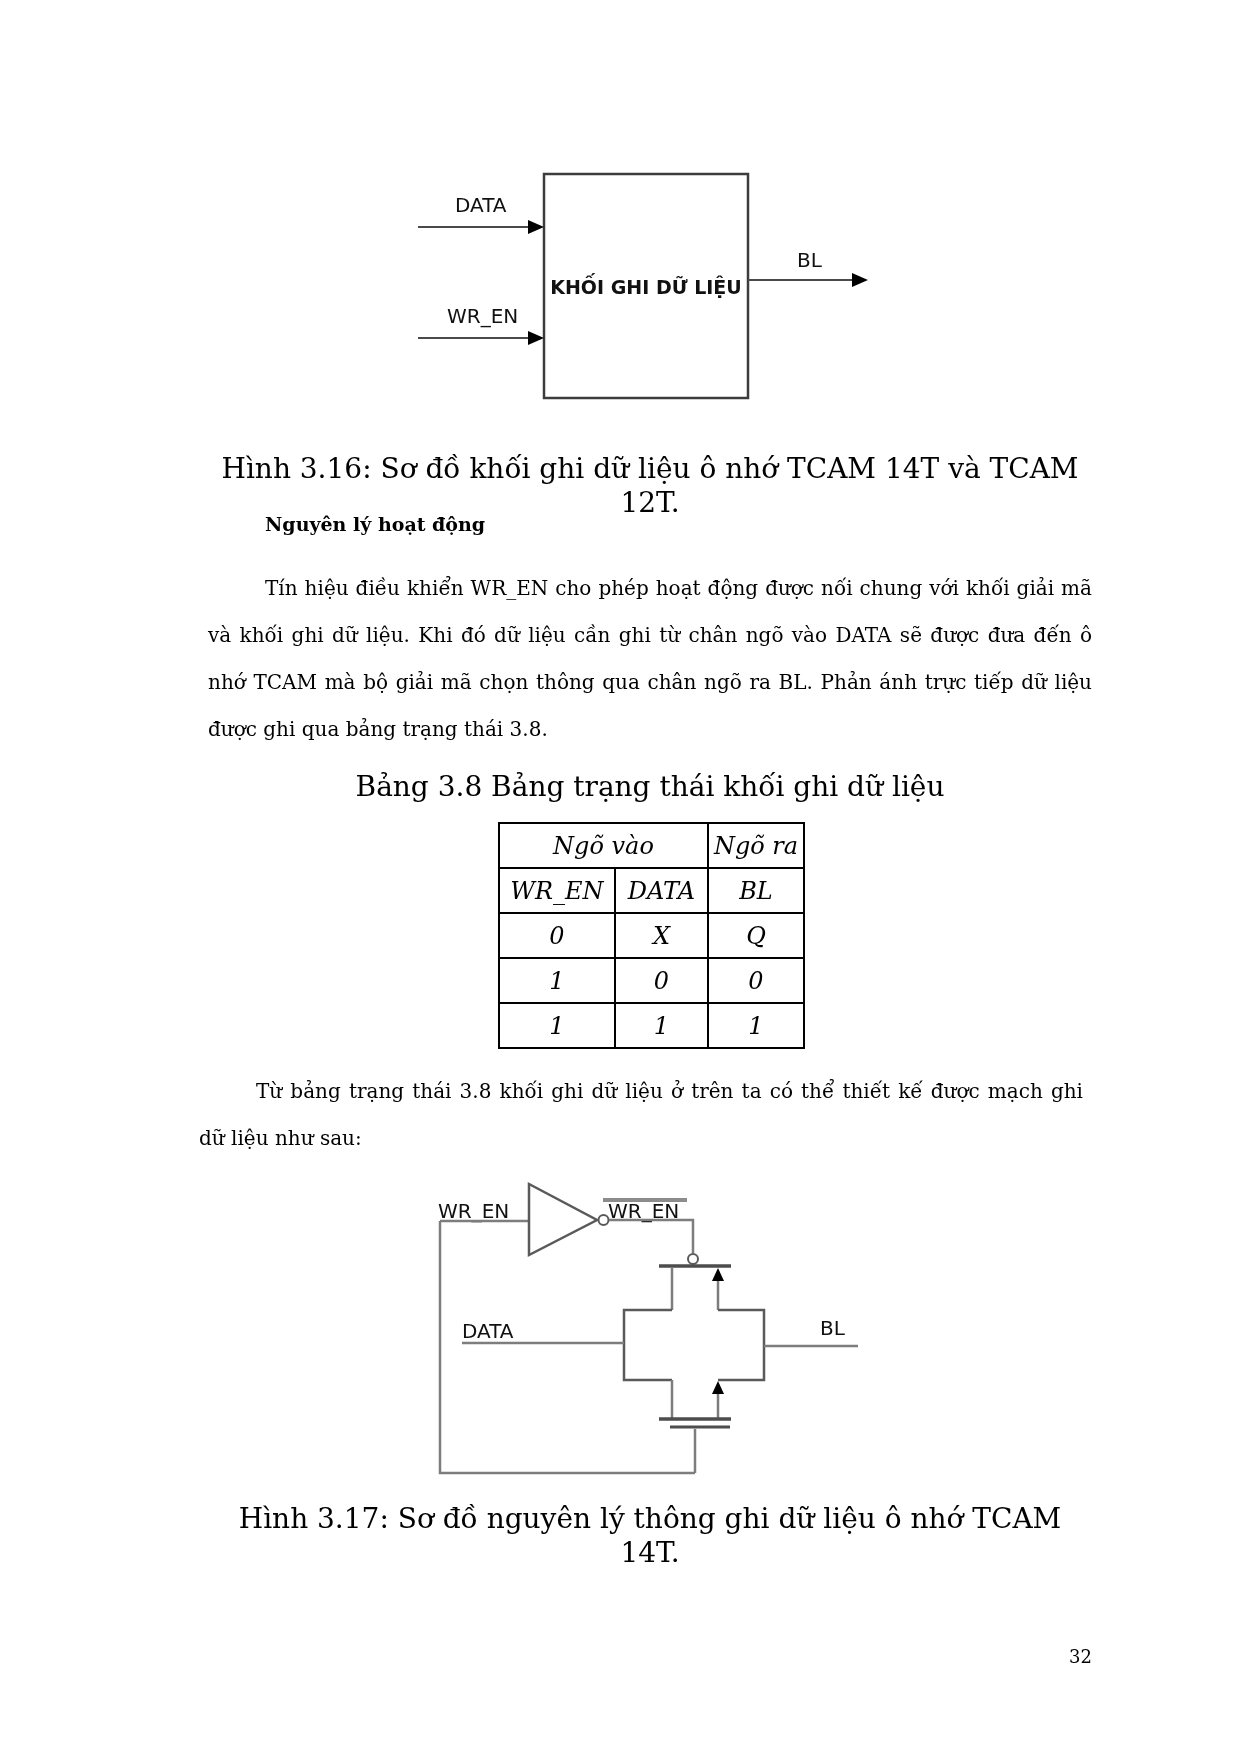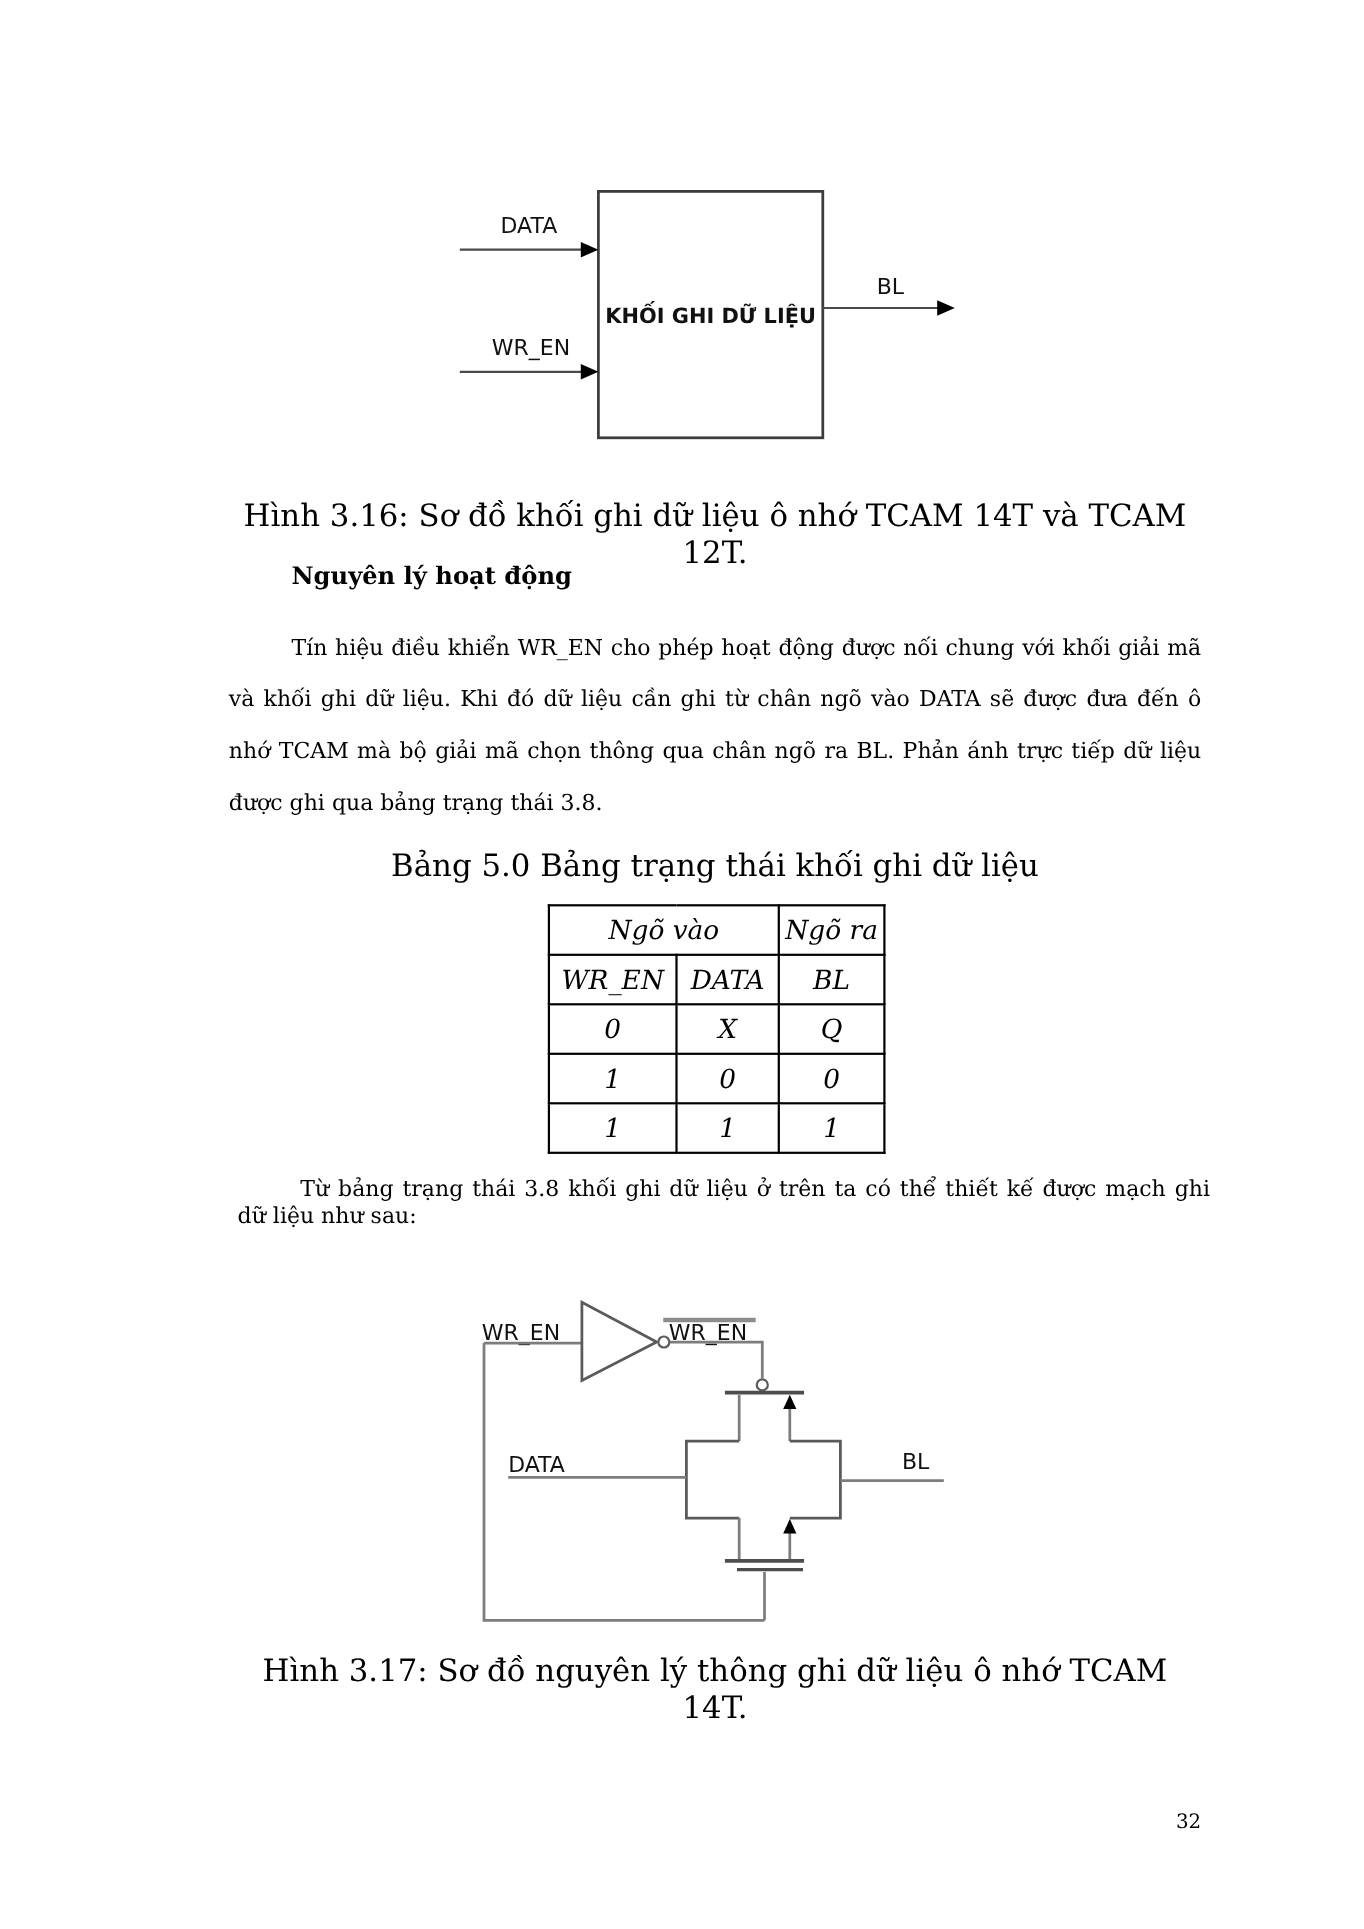--- a/index.html
+++ b/index.html
@@ -4,21 +4,21 @@
 <style>
   html,body{margin:0;padding:0;background:#888;}
   .page{
     position:relative;width:1240px;height:1754px;background:#ffffff;
     margin:0 auto;overflow:hidden;
     font-family:"DejaVu Serif","Liberation Serif",serif;color:#000;
   }
   .abs{position:absolute;}
   .serif-center{text-align:center;font-size:28px;line-height:34px;}
   .bodytext{font-size:20px;text-align:justify;}
-  .heading{font-size:22px;font-weight:bold;line-height:34px;}
+  .heading{font-size:19px;font-weight:bold;line-height:34px;}
   .pageno{text-align:right;font-size:18px;}
   svg text{
     font-family:"DejaVu Sans","Liberation Sans",sans-serif;
     fill:#111;
   }
   table.truth{
     border-collapse:collapse;font-size:24px;
     font-family:"DejaVu Serif","Liberation Serif",serif;
   }
   table.truth td{
@@ -49,21 +49,21 @@
     <line x1="348" y1="120" x2="456" y2="120" stroke="#4a4a4a" stroke-width="2"></line>
     <polygon points="468,120 452,113 452,127" fill="#000"></polygon>
   </svg>
 
   <div class="abs serif-center" style="left:208px;top:452px;width:884px;">Hình 3.16: Sơ đồ khối ghi dữ liệu ô nhớ TCAM 14T và TCAM 12T.</div>
 
   <div class="abs heading" style="left:265px;top:507px;">Nguyên lý hoạt động</div>
 
   <div class="abs bodytext" style="left:208px;top:565px;width:884px;line-height:47px;text-indent:57px;">Tín hiệu điều khiển WR_EN cho phép hoạt động được nối chung với khối giải mã và khối ghi dữ liệu. Khi đó dữ liệu cần ghi từ chân ngõ vào DATA sẽ được đưa đến ô nhớ TCAM mà bộ giải mã chọn thông qua chân ngõ ra BL. Phản ánh trực tiếp dữ liệu được ghi qua bảng trạng thái 3.8.</div>
 
-  <div class="abs serif-center" style="left:208px;top:770px;width:884px;">Bảng 5.0 Bảng trạng thái khối ghi dữ liệu</div>
+  <div class="abs serif-center" style="left:208px;top:770px;width:884px;">Bảng 3.8 Bảng trạng thái khối ghi dữ liệu</div>
 
   <table class="truth abs" style="left:498px;top:822px;">
     <tbody>
         <tr>
       <td class="c1" colspan="2">Ngõ vào</td>
       <td class="c3">Ngõ ra</td>
     </tr>
     <tr>
       <td class="c1">WR_EN</td>
       <td class="c2">DATA</td>
@@ -80,21 +80,21 @@
       <td>0</td>
     </tr>
     <tr>
       <td>1</td>
       <td>1</td>
       <td>1</td>
     </tr>
   </tbody>
     </table>
 
-  <div class="abs bodytext" style="left:216px;top:1068px;width:884px;line-height:25px;text-indent:57px;">Từ bảng trạng thái 3.8 khối ghi dữ liệu ở trên ta có thể thiết kế được mạch ghi dữ liệu như sau:</div>
+  <div class="abs bodytext" style="left:199px;top:1068px;width:884px;line-height:47px;text-indent:57px;">Từ bảng trạng thái 3.8 khối ghi dữ liệu ở trên ta có thể thiết kế được mạch ghi dữ liệu như sau:</div>
 
   <svg class="abs" style="left:420px;top:1175px;" width="460" height="315" viewBox="0 0 460 315">
 
     <text x="18" y="43" font-size="20">WR_EN</text>
     <path d="M20,46 H109" stroke="#7d7d7d" stroke-width="2.5" fill="none"></path>
 
     <path d="M20,46 V298 H275" stroke="#7d7d7d" stroke-width="2.5" fill="none"></path>
 
     <polygon points="109,9 109,80 177,45" fill="none" stroke="#5a5a5a" stroke-width="2.5"></polygon>
     <circle cx="183.5" cy="45" r="5" fill="#fff" stroke="#5a5a5a" stroke-width="2"></circle>

